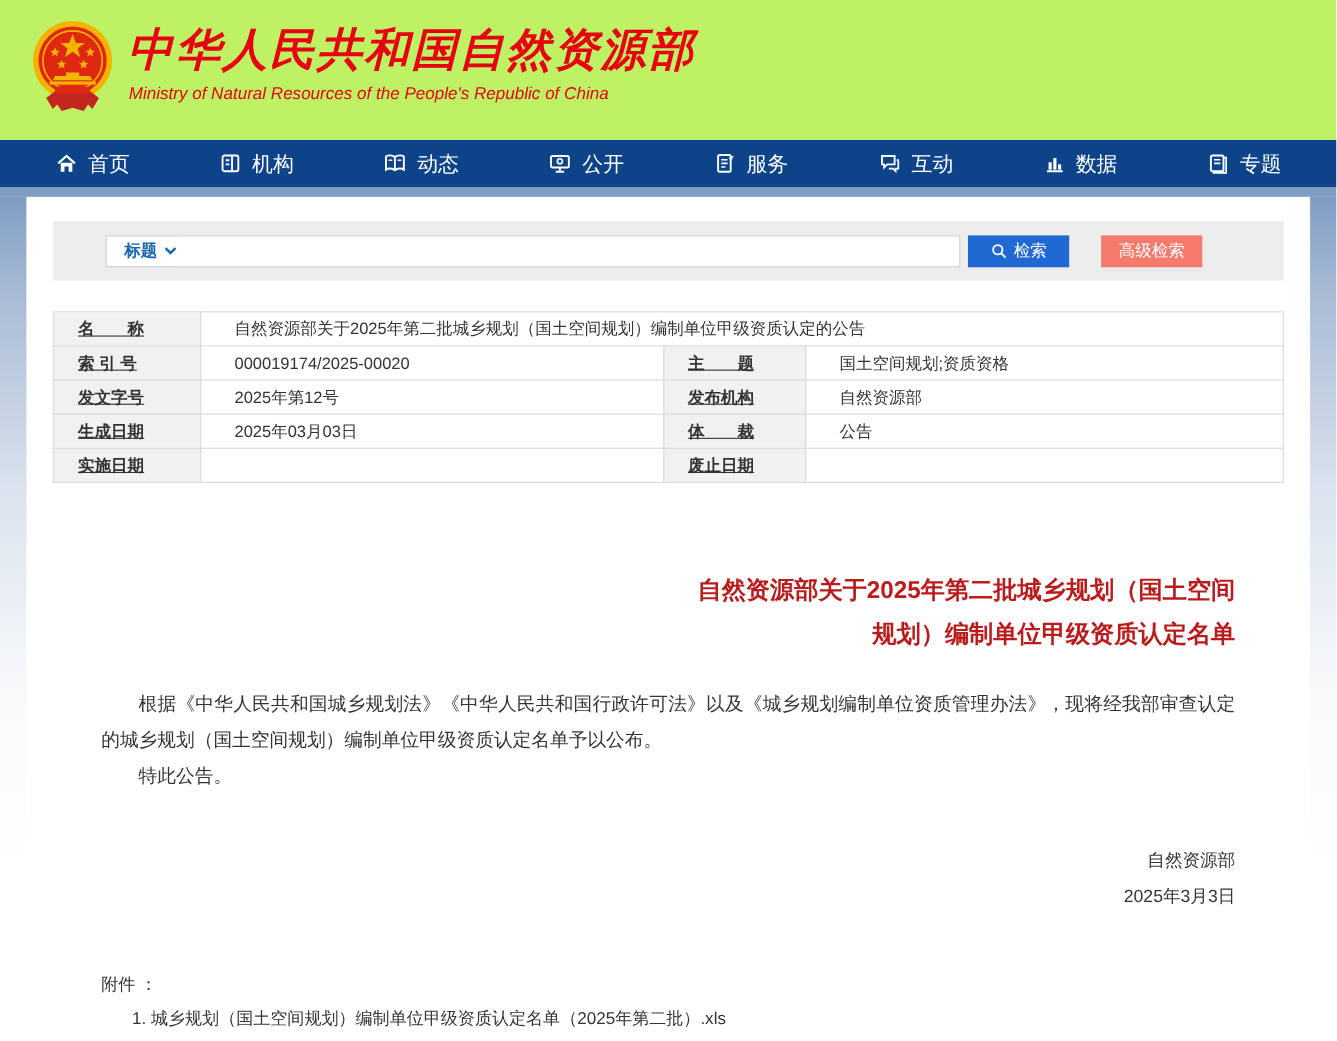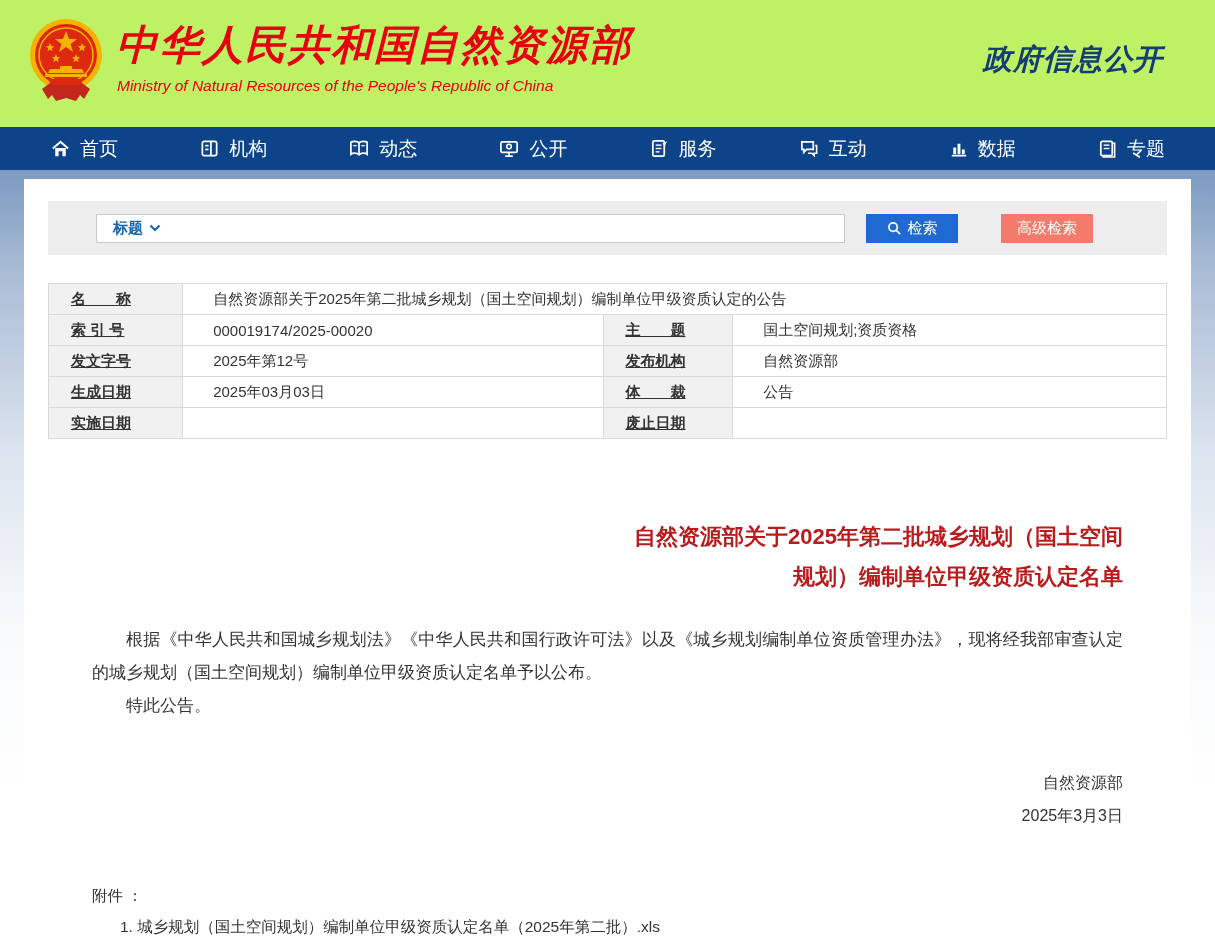--- a/index.html
+++ b/index.html
@@ -25,21 +25,21 @@
   .nav-strip { height:9px; background:#7f9dc2; }
 
   
   .page-bg { height:767px;
     background:linear-gradient(180deg,#7f9dc2 0%,#a9bcd5 12%,#dbe3ee 35%,#f7f9fb 58%,#ffffff 80%); }
   .container { width:1167px; margin:0 auto; background:#fff; height:100%;
     padding:22px 24px 0 24px; }
 
   
   .search-bar { background:#ededed; height:54px; display:flex; align-items:center;
-    padding-left:48px; padding-right:74px; gap:20px; }
+    padding-left:48px; padding-right:74px; gap:6px; }
   .search-box { flex:1; height:29px; background:#fff; border:1px solid #c9c9c9;
     display:flex; align-items:center; padding-left:16px; margin-right:1px; }
   .search-cat { color:#1766ad; font-size:15px; font-weight:bold; display:flex;
     align-items:center; gap:6px; cursor:pointer; }
   .search-input { border:none; outline:none; flex:1; height:100%; font-size:14px; }
   .btn { height:29px; width:92px; border:none; color:#fff; font-size:15px;
     cursor:pointer; display:flex; align-items:center; justify-content:center; gap:6px; }
   .btn-search { background:#2169d2; }
   .btn-adv { background:#f47a6c;margin-left:23px; }
 
@@ -75,21 +75,20 @@
     <path d="M54 30 l1.2 3 3 .3 -2.3 2 .7 3 -2.6-1.7 -2.6 1.7 .7-3 -2.3-2 3-.3z" fill="#f5b301"></path>
     <path d="M28 41 l1.2 3 3 .3 -2.3 2 .7 3 -2.6-1.7 -2.6 1.7 .7-3 -2.3-2 3-.3z" fill="#f5b301"></path>
     <path d="M48 41 l1.2 3 3 .3 -2.3 2 .7 3 -2.6-1.7 -2.6 1.7 .7-3 -2.3-2 3-.3z" fill="#f5b301"></path>
     <path d="M20 60 h36 l-2-4 h-10 v-3 h-12 v3 h-10 z" fill="#f5b301"></path>
     <rect x="17" y="61" width="42" height="3" fill="#f5b301"></rect>
     <path d="M14 76 l6 10 4-4 4 6 10-3 10 3 4-6 4 4 6-10 -8-6 h-32 z" fill="#c3261c"></path>
     <rect x="22" y="66" width="32" height="6" fill="#de2910"></rect>
   </svg>
   <div class="site-title">中华人民共和国自然资源部</div>
   <div class="site-subtitle">Ministry of Natural Resources of the People's Republic of China</div>
-  <div class="section-title">政府信息公开</div>
 </div>
 
 <div class="nav">
   <div class="nav-item">
     <svg width="21" height="21" viewBox="0 0 22 22">
         <path d="M3 11 L11 4 L19 11" fill="none" stroke="#fff" stroke-width="2"></path>
         <path d="M5.5 10.5 V19 H9 V14 H13 V19 H16.5 V10.5" fill="#fff"></path>
       </svg>
     <span>首页</span>
   </div>

